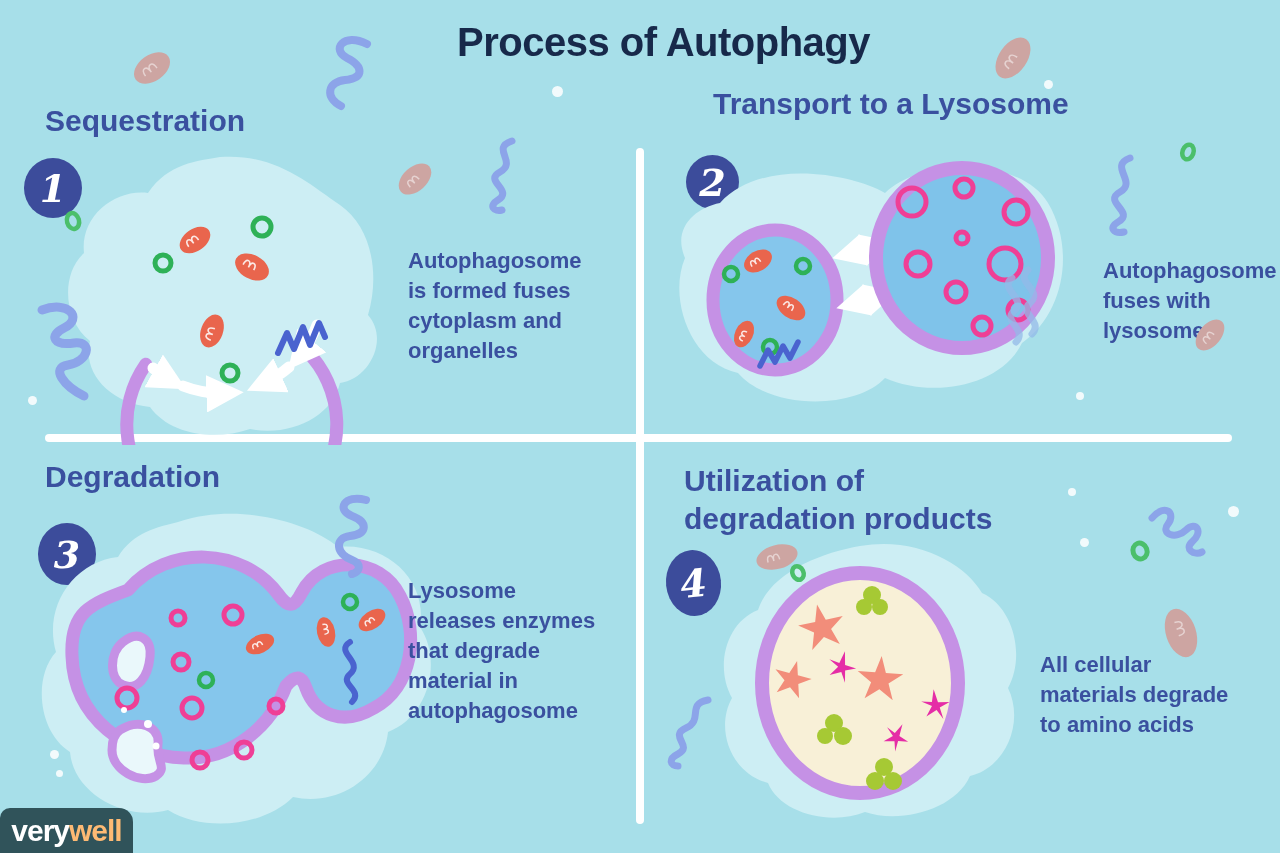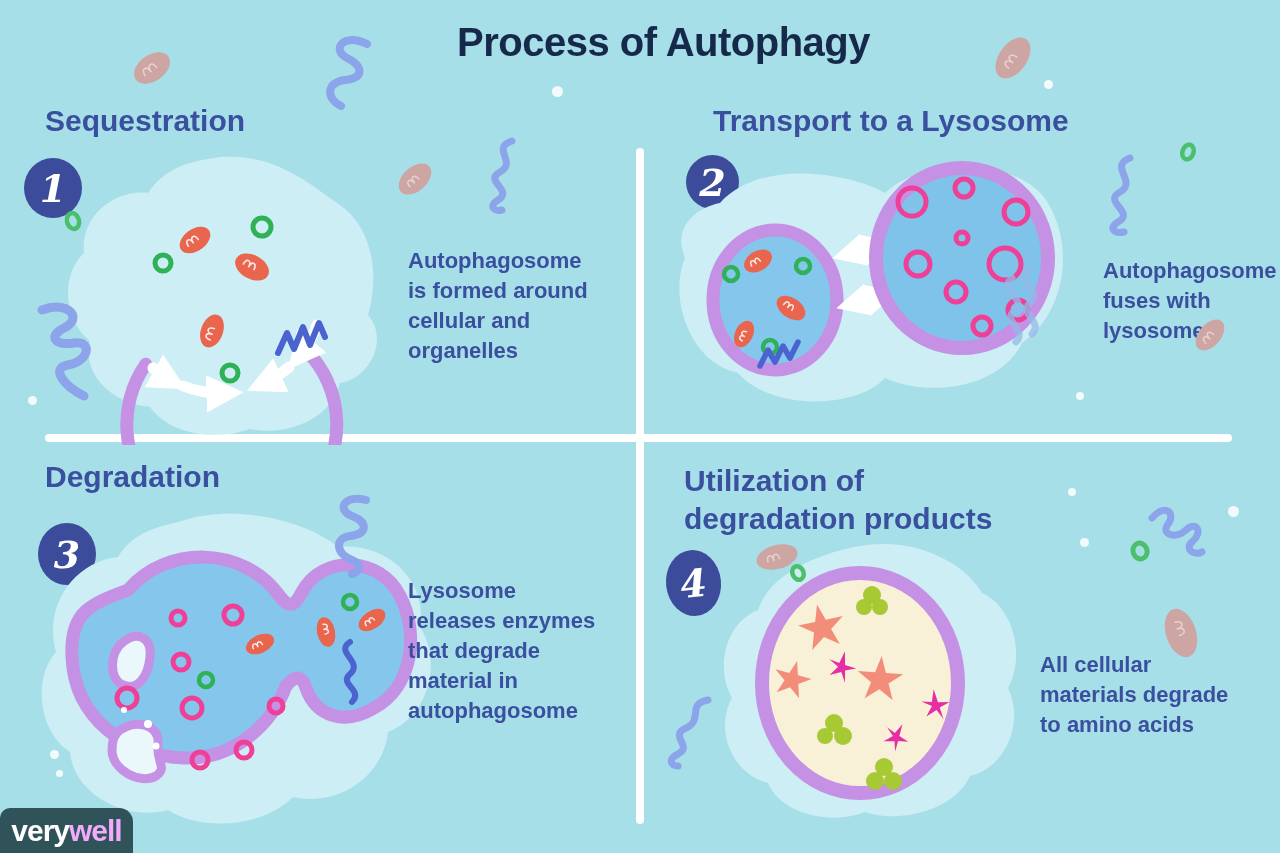--- a/index.html
+++ b/index.html
@@ -31,21 +31,21 @@
     color:#ffffff; font-family:"DejaVu Serif", serif; font-style:italic;
     font-size:38px; font-weight:bold;
   }
   .illus,.deco{position:absolute;}
   .logo{
     position:absolute; left:0; top:808px; width:133px; height:45px;
     background:#30535a; border-radius:10px 14px 0 0;
     display:flex; align-items:center; justify-content:center;
     font-size:30px; font-weight:bold; letter-spacing:-1px;
   }
-  .logo .p1{color:#ffffff;} .logo .p2{color:#f0abfc;}
+  .logo .p1{color:#ffffff;} .logo .p2{color:#fdba74;}
 </style>
 </head>
 <body>
 
 <div class="canvas">
 
   <div class="divider v"></div>
   <div class="divider h"></div>
 
   <div class="title">Process of Autophagy</div>
@@ -85,23 +85,23 @@
       <g transform="translate(162,186) rotate(-70)">
         <ellipse rx="17" ry="11" fill="#e9654d"></ellipse>
         <path d="M -9,2 c 0,-8 6,-8 6,0 c 0,-8 6,-8 6,0" fill="none" stroke="#ffffff" stroke-width="1.6" opacity="0.85"></path>
       </g>
       <circle cx="113" cy="118" r="8" fill="none" stroke="#2eb157" stroke-width="5"></circle>
       <circle cx="212" cy="82" r="9" fill="none" stroke="#2eb157" stroke-width="5"></circle>
       <circle cx="180" cy="228" r="8" fill="none" stroke="#2eb157" stroke-width="5"></circle>
       <polyline points="228,208 237,188 244,204 253,182 260,200 269,178 275,192" fill="none" stroke="#4a63cf" stroke-width="6" stroke-linecap="round" stroke-linejoin="round"></polyline>
     </g>
   </svg>
-  <div class="desc" style="left:408px; top:246px; width:195px;">Autophagosome is formed around cellular and organelles</div>
-
-  <div class="heading" style="left:713px; top:102px;">Transport to a Lysosome</div>
+  <div class="desc" style="left:408px; top:246px; width:195px;">Autophagosome is formed fuses cytoplasm and organelles</div>
+
+  <div class="heading" style="left:713px; top:85px;">Transport to a Lysosome</div>
   <div class="badge" style="left:686px; top:155px; width:53px; height:54px;">
     <span>2</span>
   </div>
 
   <svg class="illus" style="left:650px; top:148px;" width="430" height="290" viewBox="0 0 430 290">
     <defs>
       <marker id="ah2" viewBox="0 0 10 10" refX="5" refY="5" markerWidth="3.6" markerHeight="3.6" orient="auto-start-reverse">
         <path d="M0,0 L10,5 L0,10 Z" fill="#ffffff"></path>
       </marker>
     </defs>

